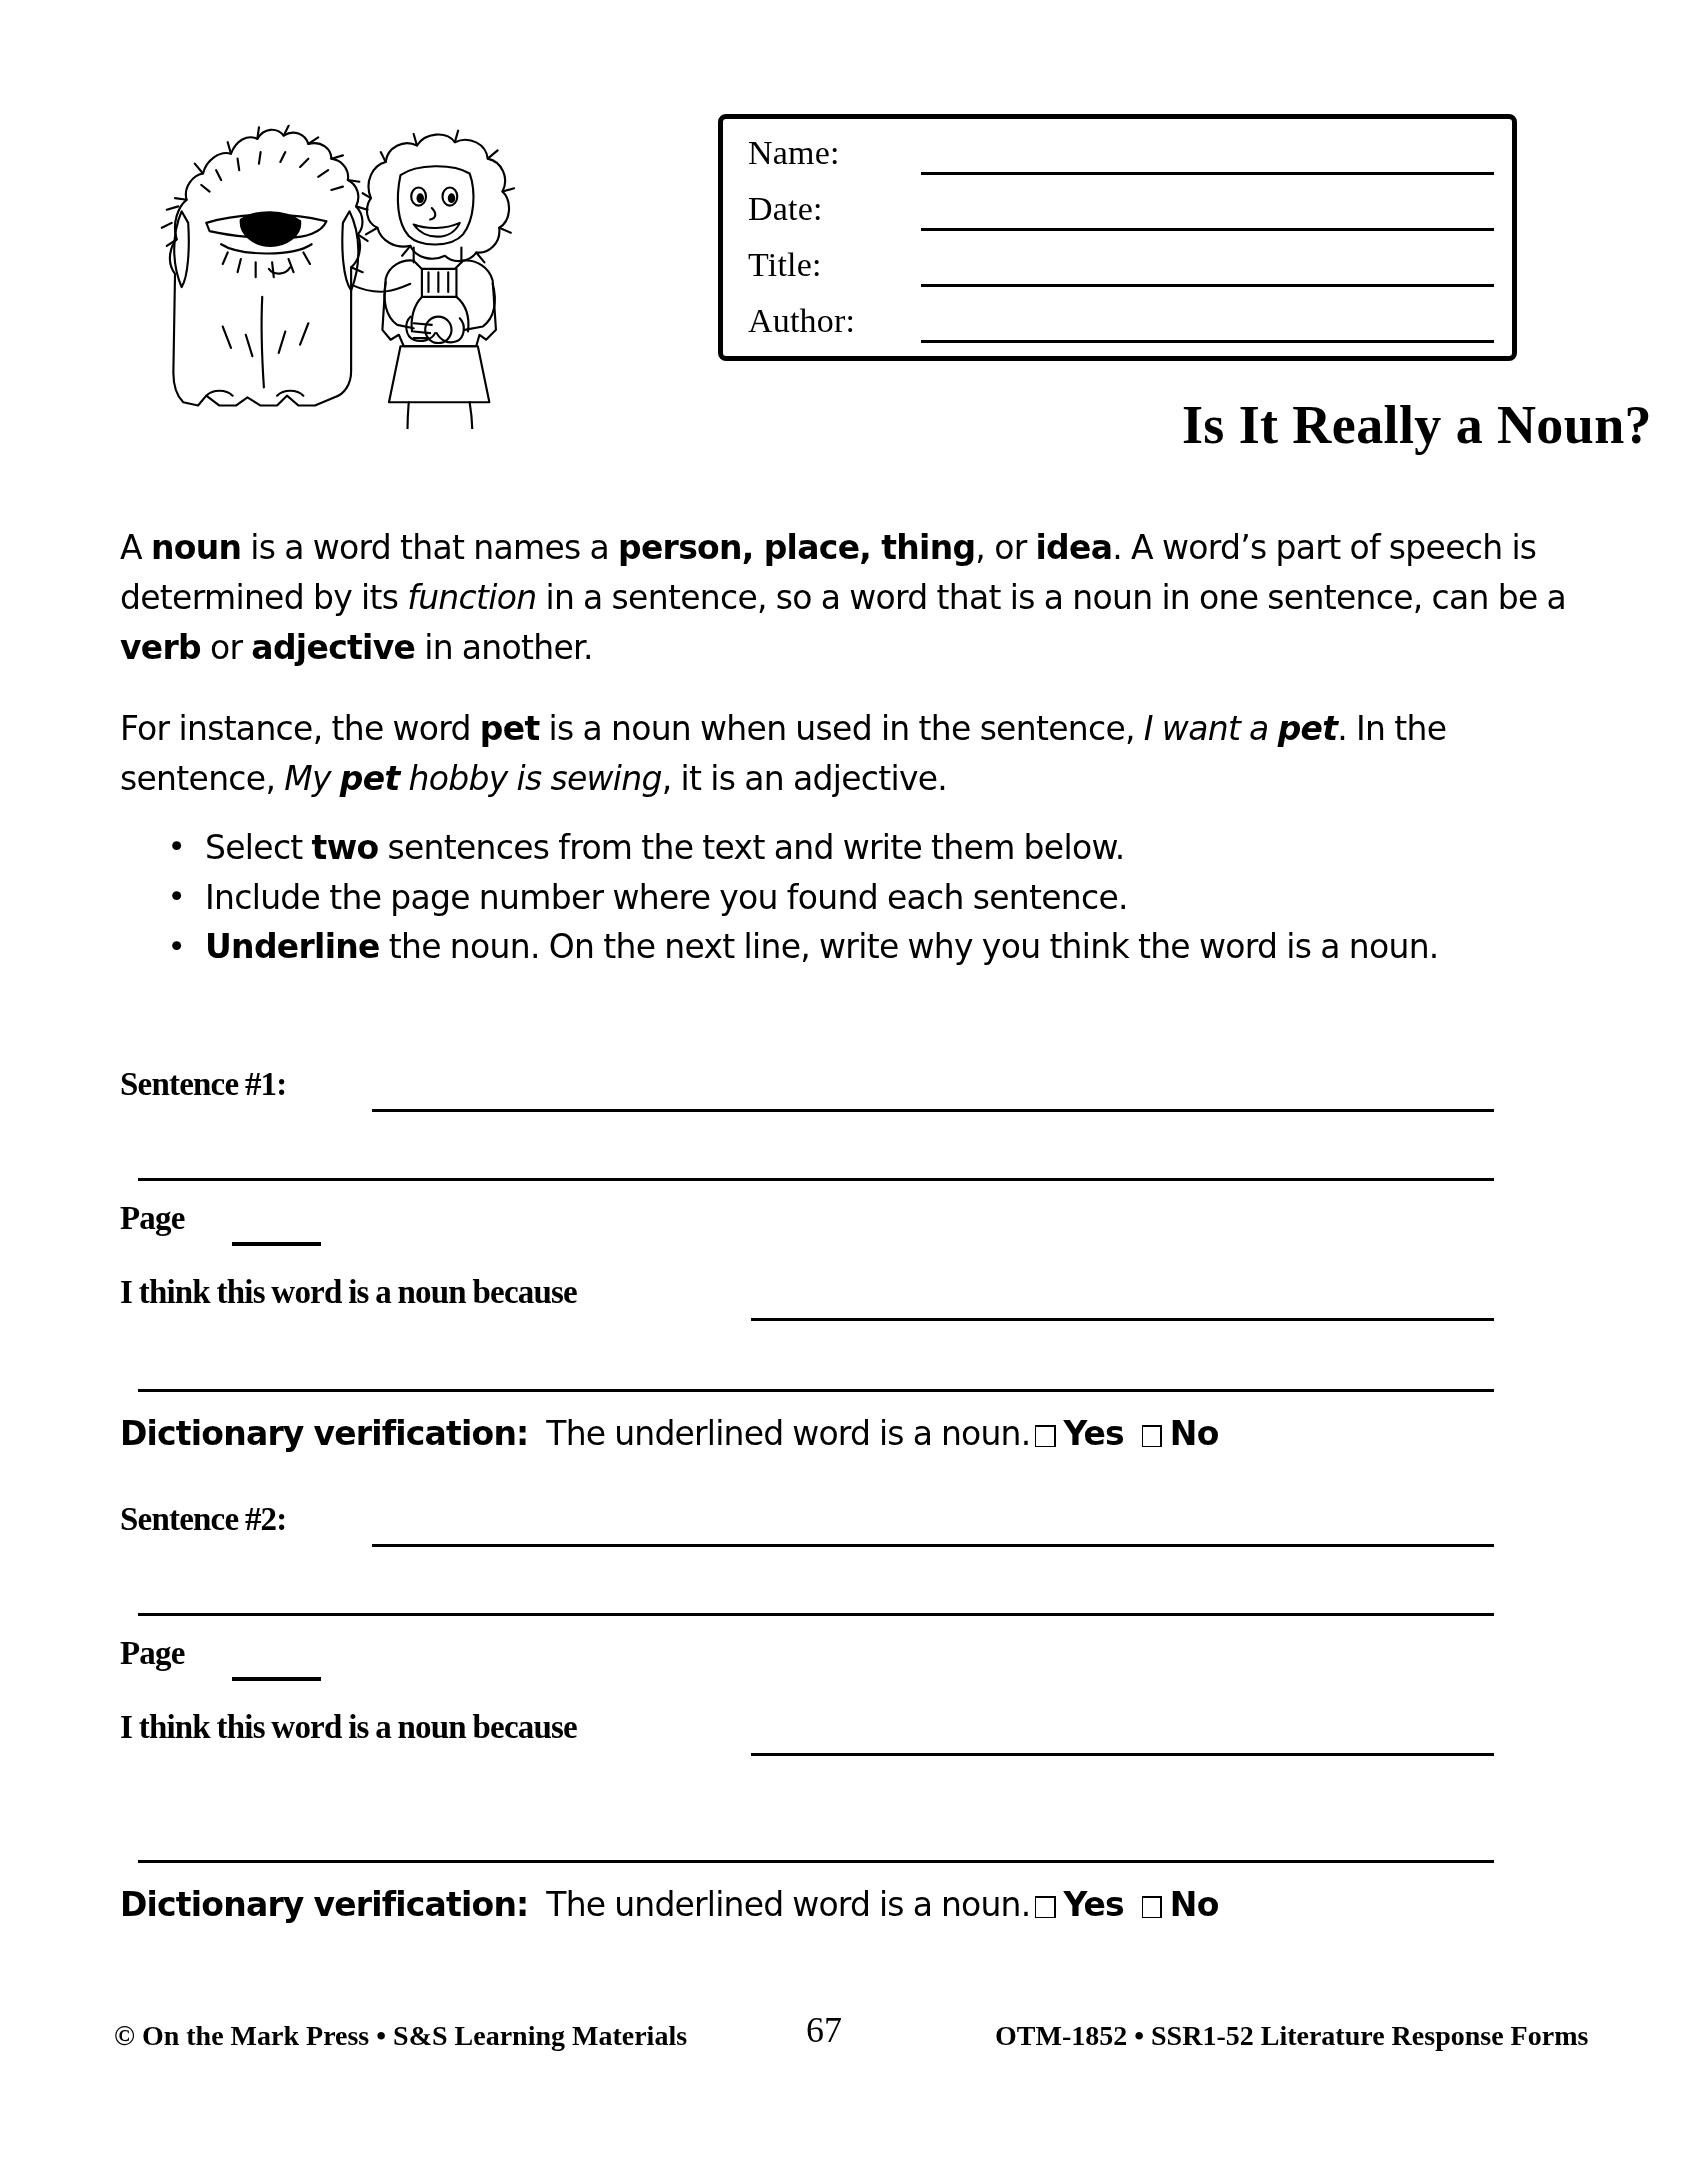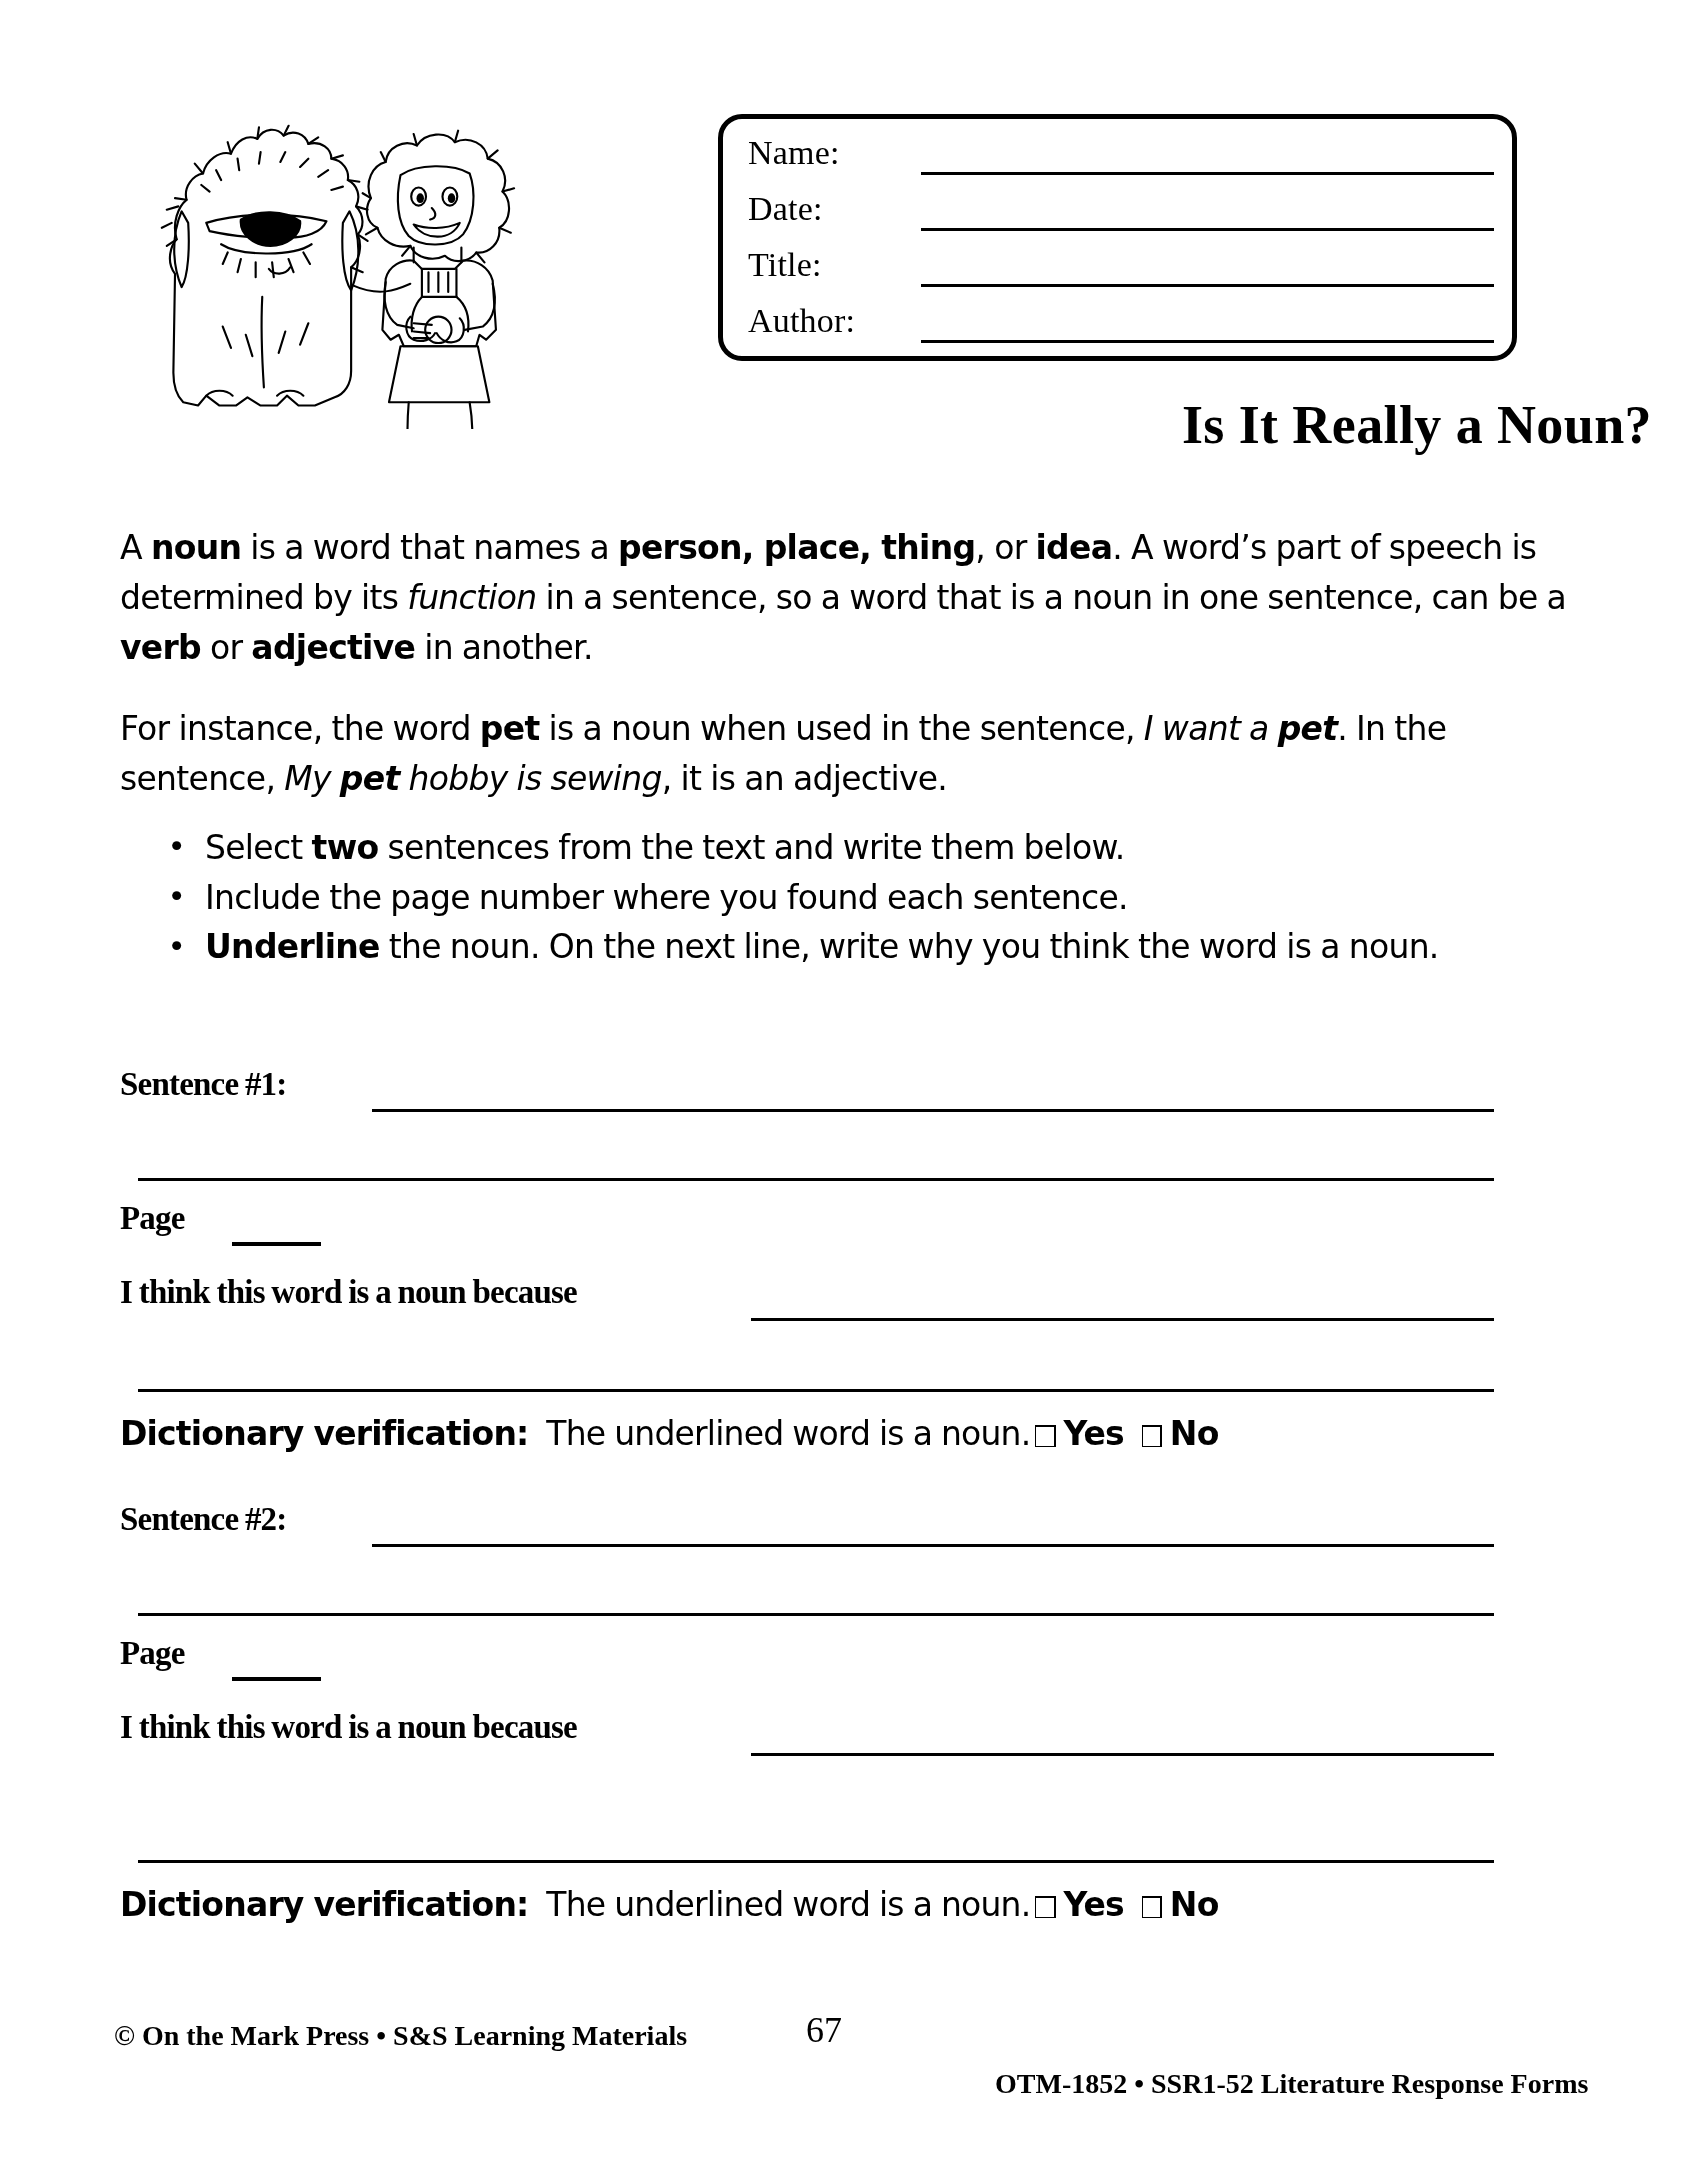--- a/index.html
+++ b/index.html
@@ -28,21 +28,21 @@
   }
   .illustration svg { display: block; width: 100%; height: 100%; }
 
   .name-box {
     position: absolute;
     left: 718px;
     top: 114px;
     width: 799px;
     height: 247px;
     border: 5.8px solid #000;
-    border-radius: 24px;
+    border-radius: 8px;
     box-sizing: border-box;
   }
   .nb-row {
     position: absolute;
     left: 25px;
     right: 18px;
     height: 56px;
   }
   .nb-row:nth-of-type(1) { top: 10px; }
   .nb-row:nth-of-type(2) { top: 66px; }
@@ -199,21 +199,20 @@
     font-size: 36px;
   }
   .footer-right {
     position: absolute;
     left: 995px;
     top: 2020px;
     font-family: "Liberation Serif", serif;
     font-weight: bold;
     font-size: 28px;
     white-space: nowrap;
-    margin-top: 48px;
   }
 </style>
 </head>
 <body>
 
 <div class="page">
 
   <div class="illustration">
     <svg viewBox="0 0 480 400" xmlns="http://www.w3.org/2000/svg" fill="none" stroke="#000" stroke-width="2.6" stroke-linecap="round" stroke-linejoin="round">
 

